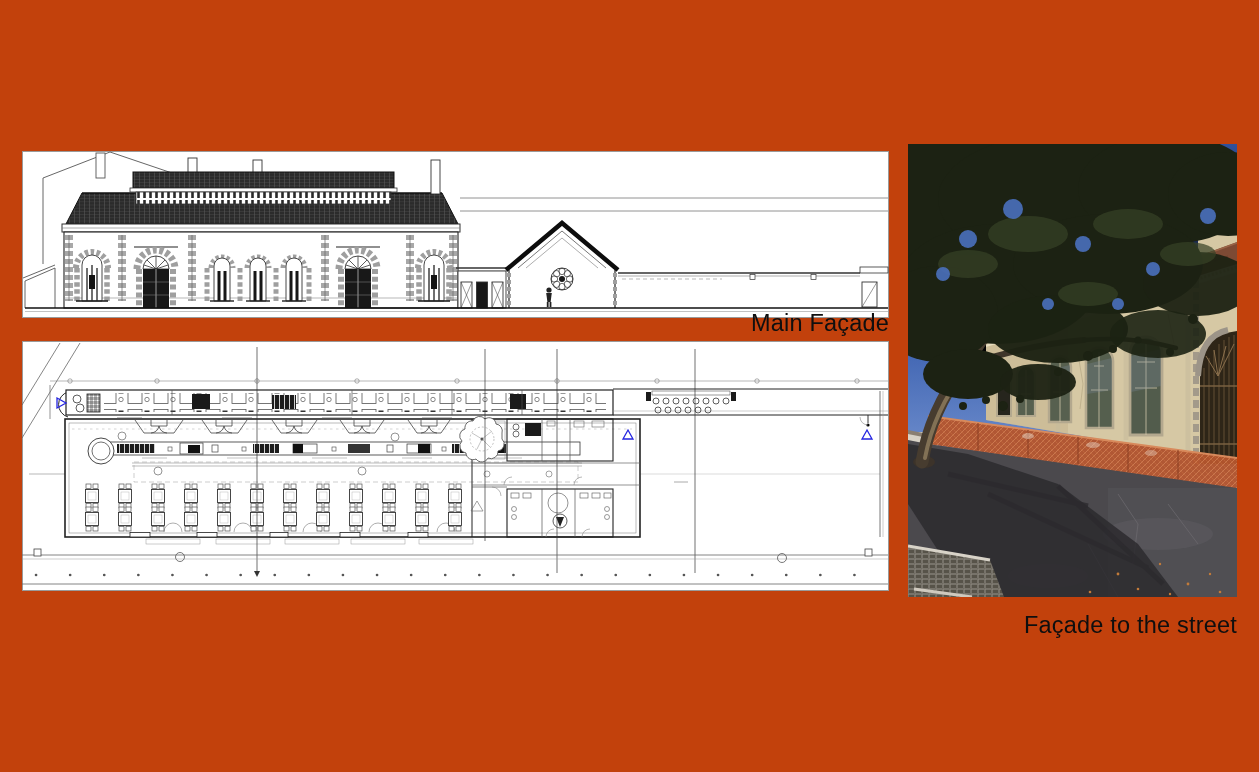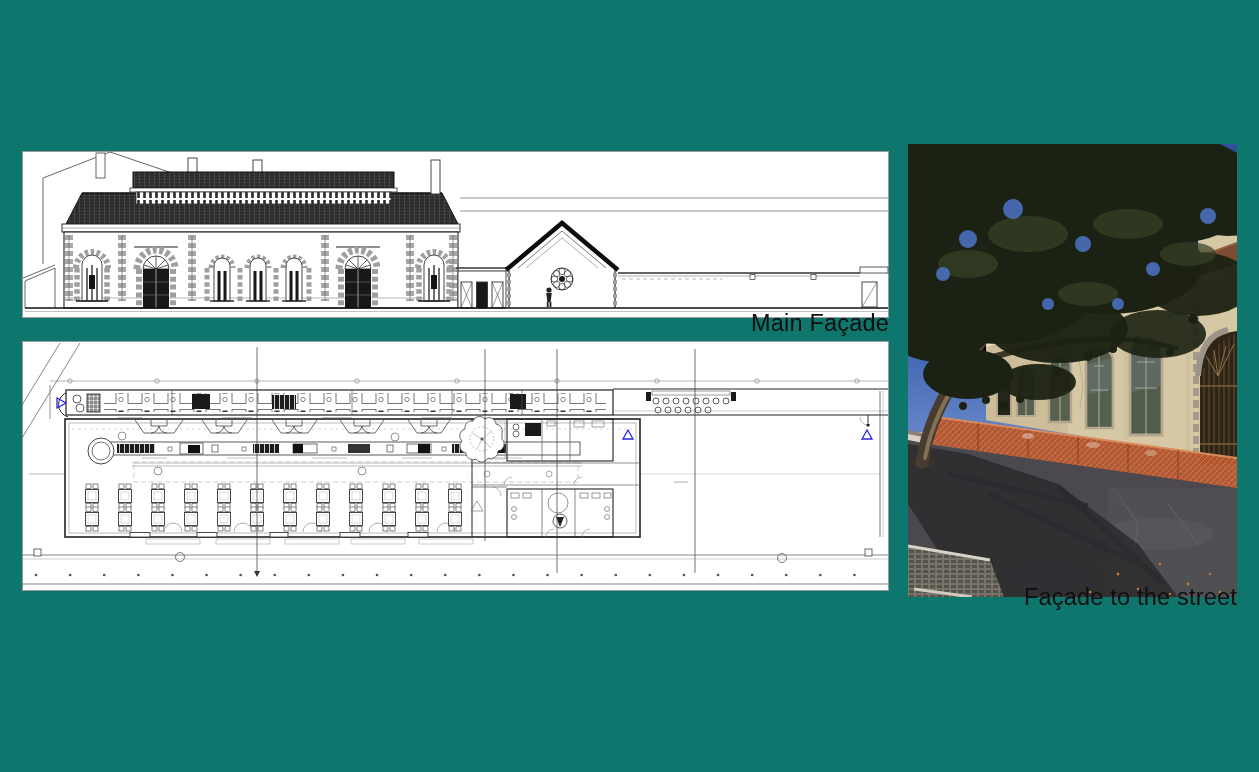--- a/index.html
+++ b/index.html
@@ -1,16 +1,16 @@
 <!DOCTYPE html>
 <html><head>
 <meta charset="utf-8">
 <style>
   html,body{margin:0;padding:0;background:#fff;}
-  #page{position:relative;width:1259px;height:772px;background:#0f766e;overflow:hidden;
+  #page{position:relative;width:1259px;height:772px;background:#c2410c;overflow:hidden;
         font-family:"Liberation Sans",sans-serif;}
   figure.panel{position:absolute;margin:0;padding:0;}
   .caption{position:absolute;text-align:right;font-size:23.5px;line-height:27px;
            color:#0f0f0f;letter-spacing:0.2px;}
   svg{display:block;}
 </style>
 </head>
 <body>
 
 <div id="page">
@@ -614,15 +614,15 @@
             <circle cx="205" cy="205" r="4"></circle>
             <circle cx="262" cy="208" r="4"></circle>
           <circle cx="285" cy="175" r="5"></circle>
             <circle cx="150" cy="228" r="4"></circle>
             <circle cx="230" cy="196" r="3.5"></circle>
           <circle cx="55" cy="262" r="4"></circle>
         </g>
       </g>
     </svg>
   </figure>
-  <div class="caption" style="left:908px;top:584px;width:329px;">Façade to the street</div>
+  <div class="caption" style="left:908px;top:612px;width:329px;">Façade to the street</div>
 
 </div>
 
 </body></html>

